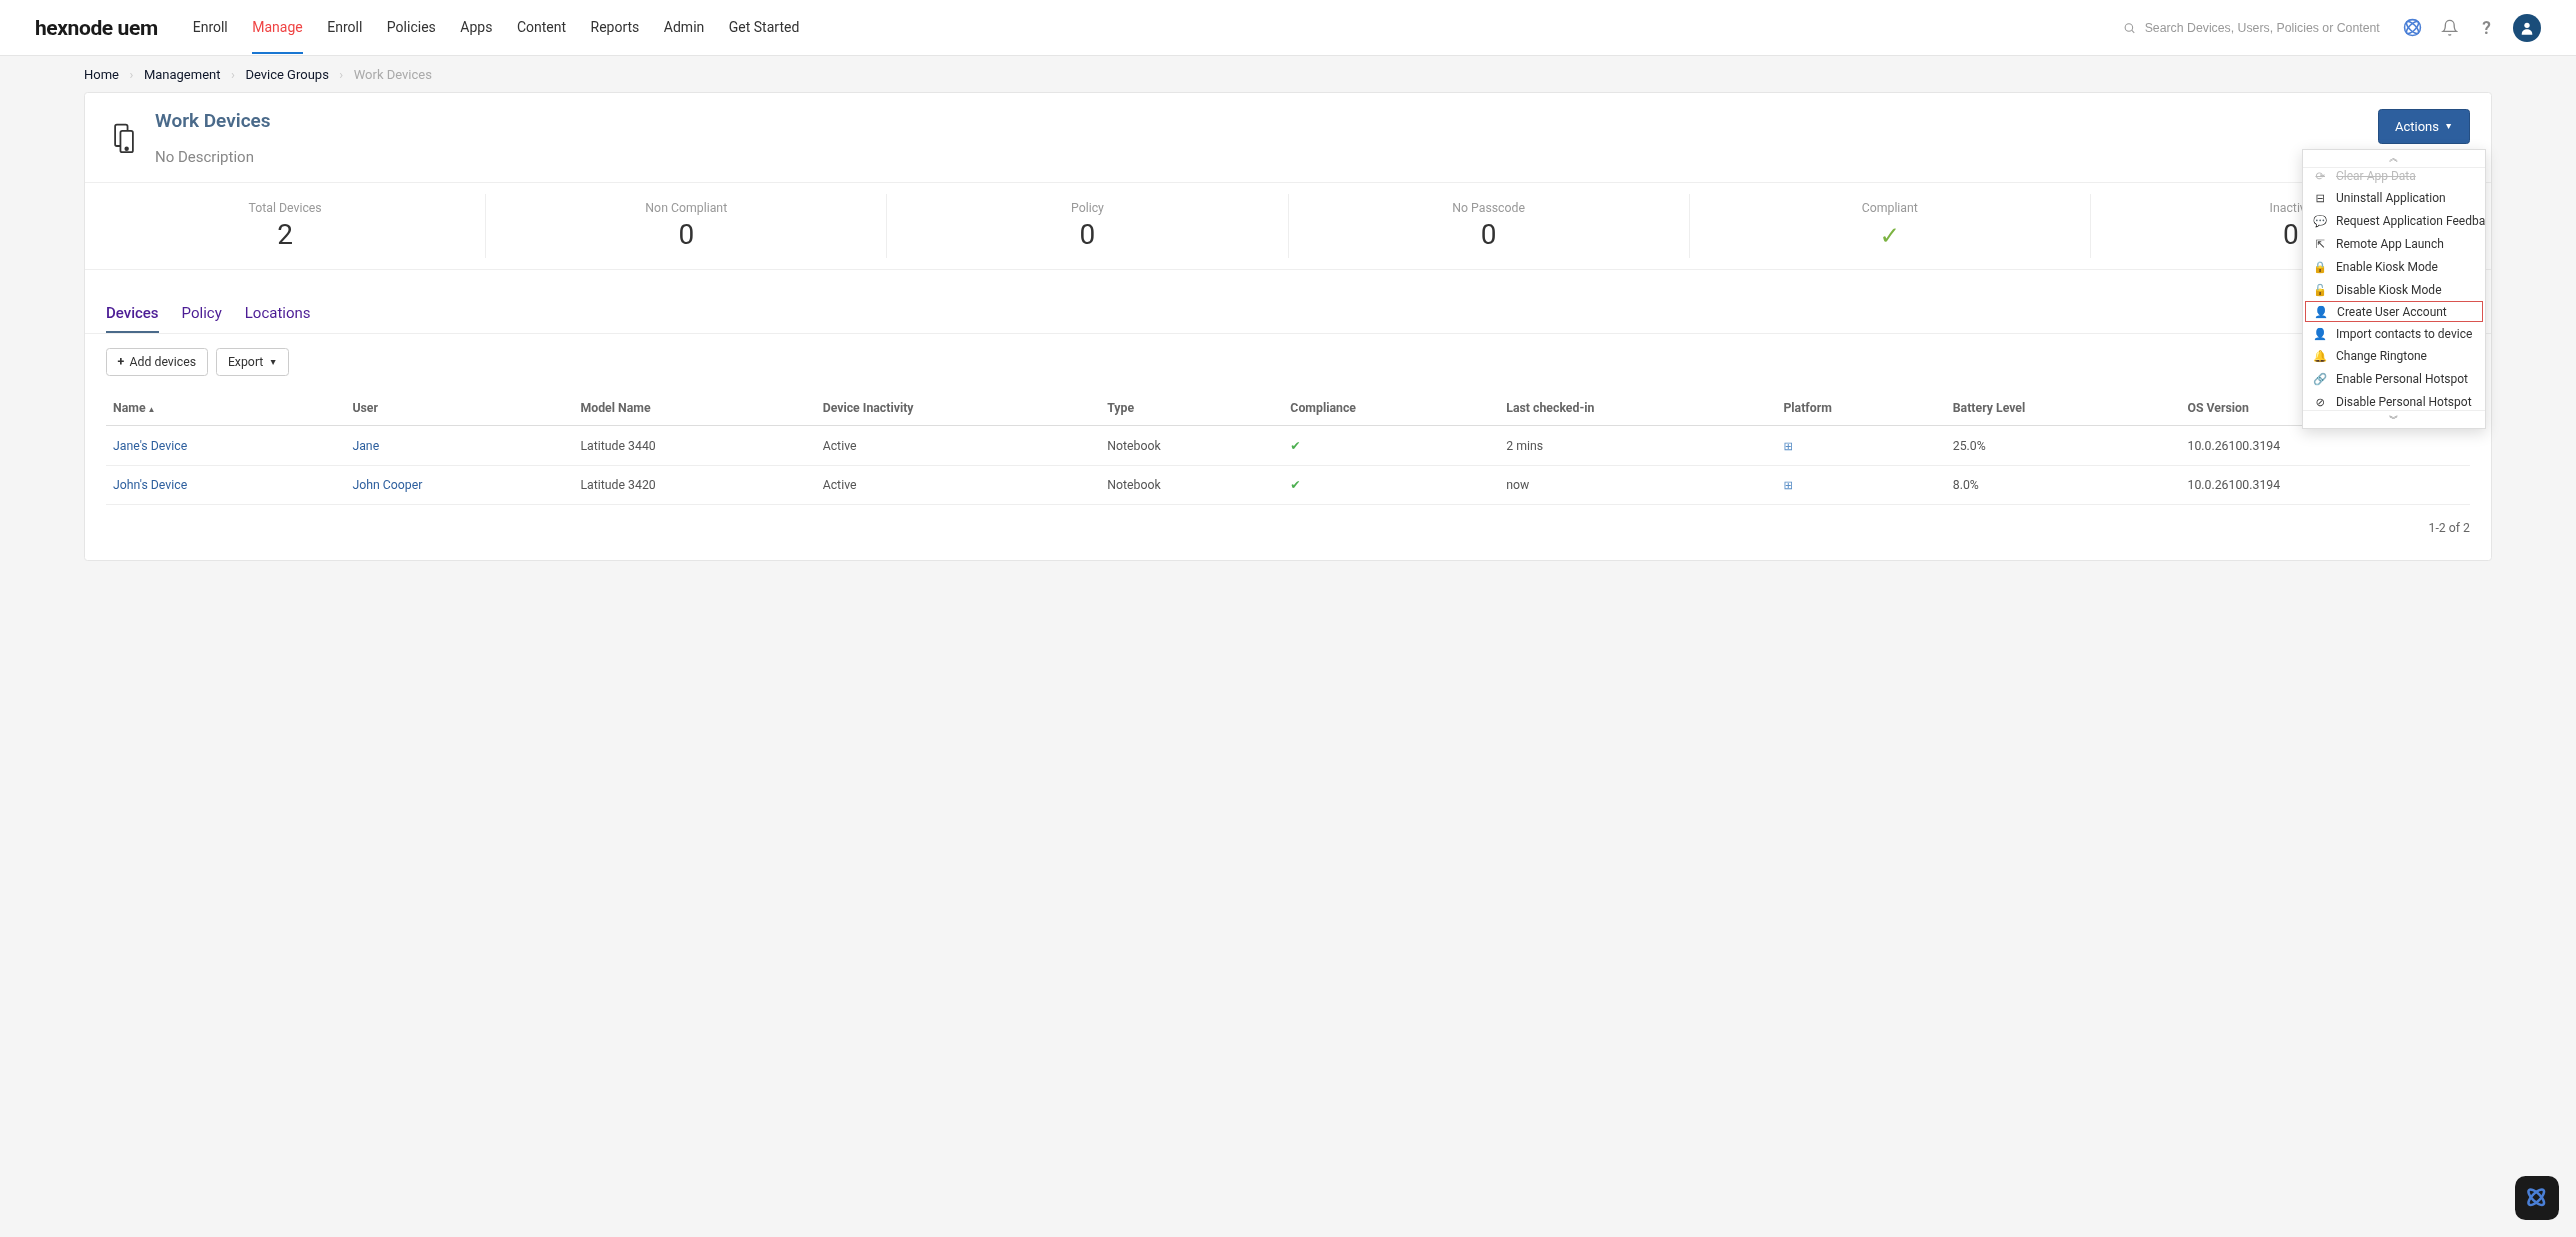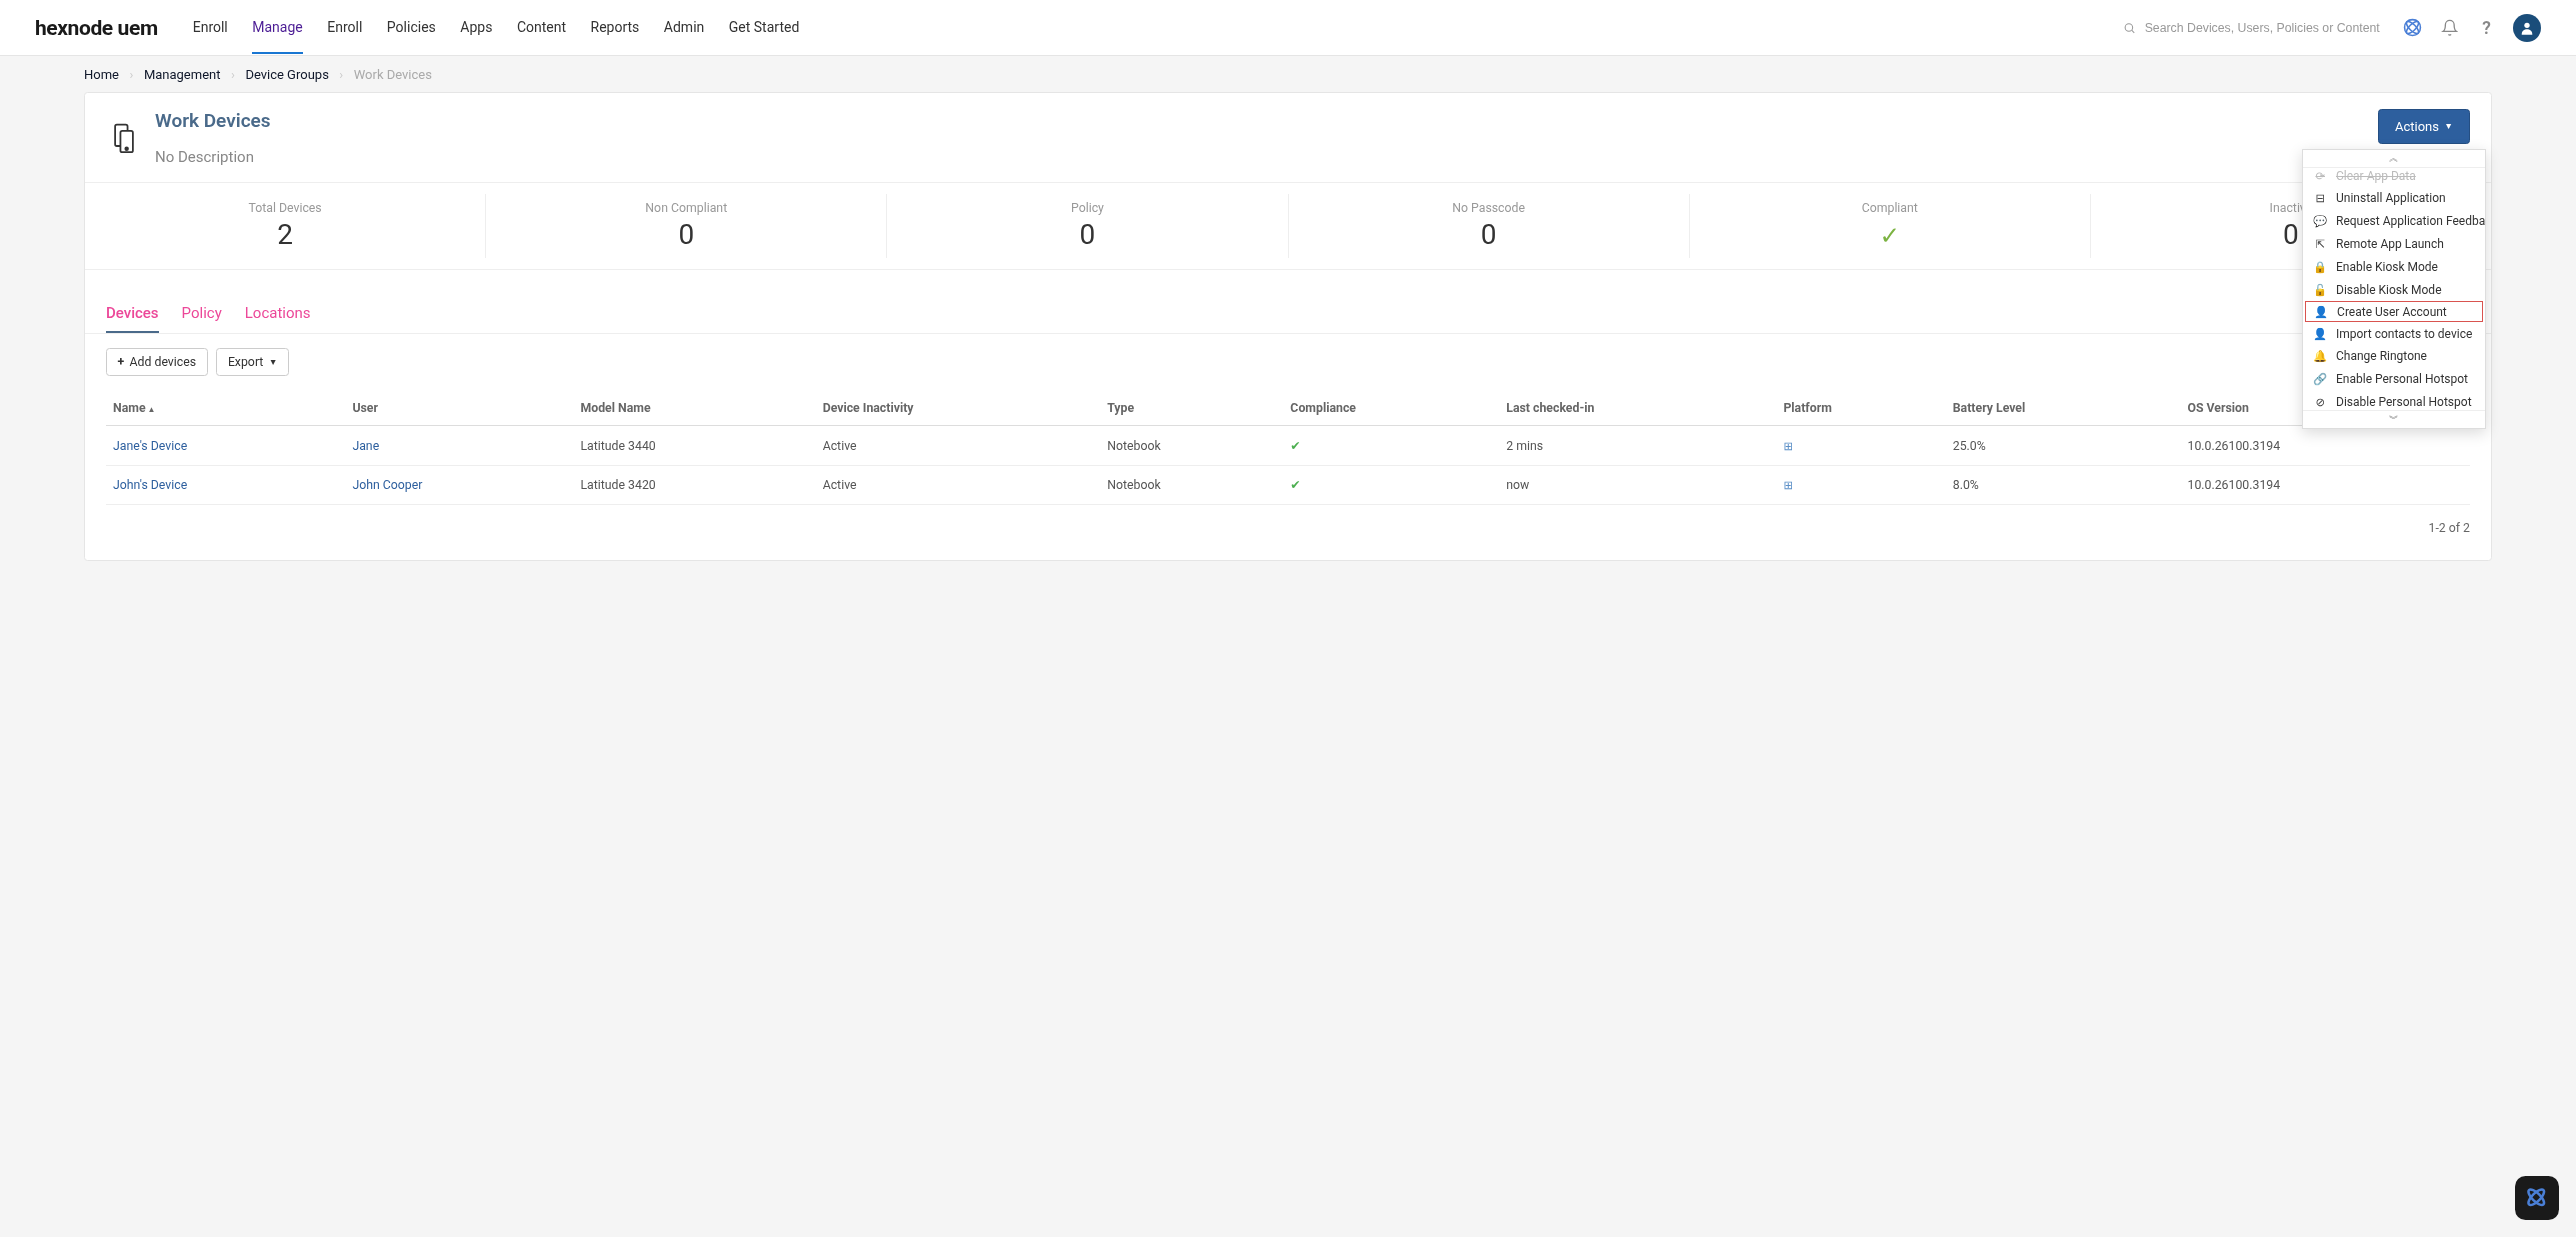--- a/index.html
+++ b/index.html
@@ -3,21 +3,21 @@
 <meta charset="utf-8">
 <style>
 * { margin: 0; padding: 0; box-sizing: border-box; }
 body { font-family: -apple-system, BlinkMacSystemFont, "Segoe UI", Roboto, "Helvetica Neue", Arial, sans-serif; background: #f5f5f5; color: #333; font-size: 12.3px; }
 
 
 .topnav { background: #fff; border-bottom: 0.9px solid #e5e5e5; display: flex; align-items: center; padding: 0 35px; height: 56px; }
 .logo { font-size: 21px; font-weight: 700; color: #1a1a1a; margin-right: 35px; letter-spacing: -0.4px; }
 .nav-items { display: flex; gap: 24.5px; flex: 1; }
 .nav-item { font-size: 14px; color: #333; cursor: pointer; padding: 17.5px 0; border-bottom: 2.6px solid transparent; }
-.nav-item.active { border-bottom-color: #1976d2; color: #4c1d95; }
+.nav-item.active { border-bottom-color: #1976d2; color: #ef4444; }
 .nav-right { display: flex; align-items: center; gap: 16px; }
 .search-box { display: flex; align-items: center; gap: 8.8px; color: #999; width: 263px; }
 .search-input { border: none; outline: none; font-size: 12.3px; color: #666; width: 100%; }
 .search-input::placeholder { color: #999; }
 .icon-btn { width: 21px; height: 21px; display: flex; align-items: center; justify-content: center; cursor: pointer; color: #666; }
 .avatar { width: 28px; height: 28px; border-radius: 50%; background: #1a4d7a; display: flex; align-items: center; justify-content: center; cursor: pointer; }
 .avatar svg { fill: #fff; }
 
 
 .breadcrumb { padding: 10.5px 84px; font-size: 13px; color: #999; display: flex; align-items: center; gap: 10.5px; }
@@ -37,21 +37,21 @@
 
 .stats-row { display: flex; padding: 10.5px 0; border-bottom: 0.9px solid #eee; }
 .stat-item { flex: 1; text-align: center; border-right: 0.9px solid #eee; padding: 7px 0; }
 .stat-item:last-child { border-right: none; }
 .stat-label { font-size: 12.3px; color: #999; margin-bottom: 3.5px; }
 .stat-value { font-size: 28px; font-weight: 400; color: #333; }
 .stat-check { color: #7cb342; font-size: 24.5px; }
 
 
 .tabs { display: flex; gap: 23px; padding: 0 21px; margin-top: 26px; border-bottom: 0.9px solid #eee; }
-.tab { font-size: 15px; color: #ec4899; cursor: pointer; padding: 8.8px 0; border-bottom: 2.6px solid transparent; }
+.tab { font-size: 15px; color: #4c1d95; cursor: pointer; padding: 8.8px 0; border-bottom: 2.6px solid transparent; }
 .tab.active { border-bottom-color: #4a6a8a; font-weight: 500; }
 
 
 .toolbar { display: flex; align-items: center; padding: 14px 21px; gap: 8.8px; }
 .tb-btn { border: 0.9px solid #ccc; background: #fff; padding: 6.1px 10.5px; border-radius: 3.5px; cursor: pointer; font-size: 12.3px; display: flex; align-items: center; gap: 5.3px; }
 .toolbar-spacer { flex: 1; }
 .tb-search { border: 0.9px solid #ccc; border-radius: 3.5px; padding: 6.1px 8.8px; font-size: 12.3px; width: 88px; color: #999; overflow: hidden; white-space: nowrap; }
 
 
 .table { width: calc(100% - 42px); margin: 0 21px; border-collapse: collapse; }

